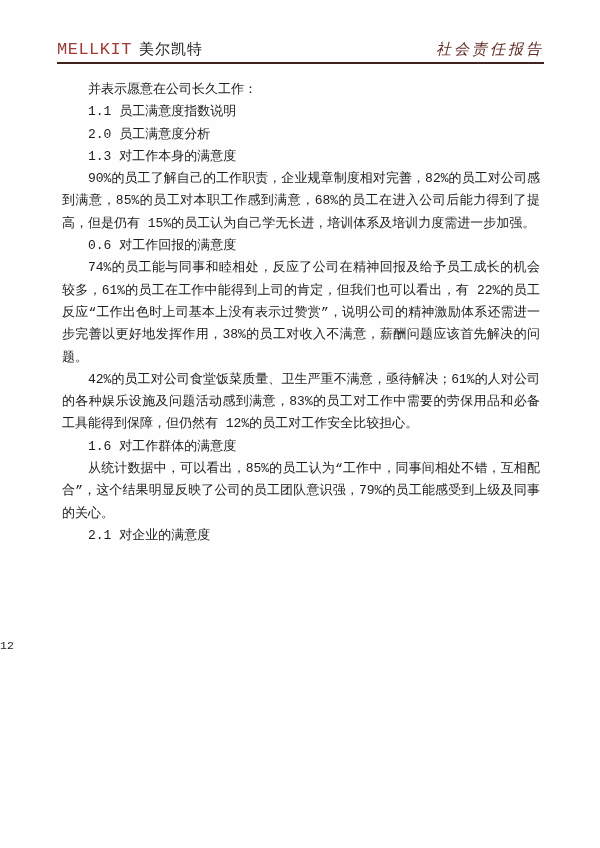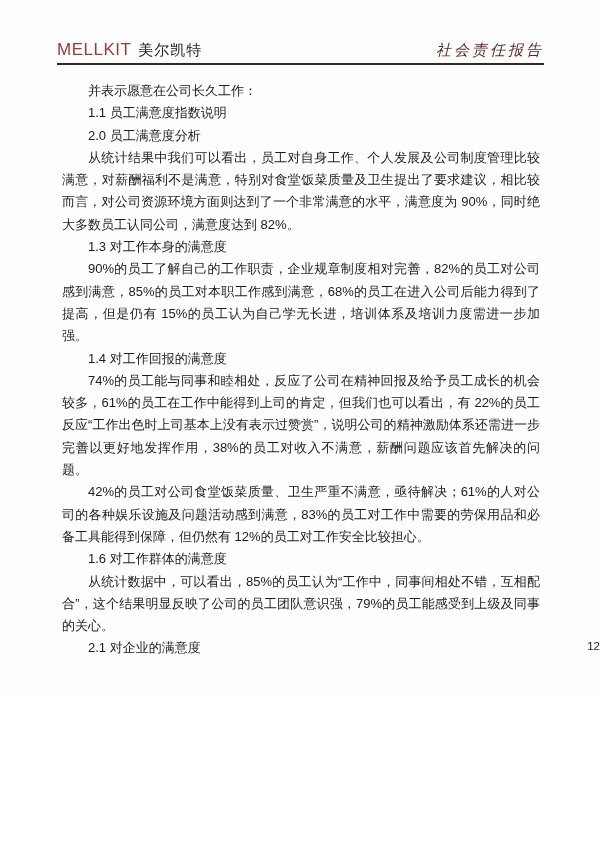--- a/index.html
+++ b/index.html
@@ -5,21 +5,21 @@
   html, body {
     margin: 0;
     padding: 0;
     background: #ffffff;
   }
   .page {
     position: relative;
     width: 600px;
     height: 696px;
     background: #fefefe;
-    font-family: Liberation Sans, sans-serif;
+    font-family: Liberation Mono, monospace;
     color: #1c1c1c;
     overflow: hidden;
     box-sizing: border-box;
   }
   .header {
     display: flex;
     justify-content: space-between;
     align-items: flex-end;
     margin: 0 56px 0 57px;
     padding-top: 40px;
@@ -55,21 +55,21 @@
   }
   .content p {
     margin: 0;
     text-indent: 26px;
   }
   .footer {
     position: absolute;
     bottom: 44px;
     left: 0;
     width: 100%;
-    text-align: right;
+    text-align: left;
     font-size: 11.5px;
     color: #1c1c1c;
   }
 </style>
 </head>
 <body>
 
 <div class="page">
 
   <div class="header">
@@ -79,26 +79,25 @@
     </div>
     <div class="report-title">社会责任报告</div>
   </div>
 
   <div class="content">
     <p>并表示愿意在公司长久工作：</p>
 
     <p>1.1 员工满意度指数说明</p>
 
     <p>2.0 员工满意度分析</p>
-    <p>从统计结果中我们可以看出，员工对自身工作、个人发展及公司制度管理比较满意，对薪酬福利不是满意，特别对食堂饭菜质量及卫生提出了要求建议，相比较而言，对公司资源环境方面则达到了一个非常满意的水平，满意度为 90%，同时绝大多数员工认同公司，满意度达到 82%。</p>
 
     <p>1.3 对工作本身的满意度</p>
     <p>90%的员工了解自己的工作职责，企业规章制度相对完善，82%的员工对公司感到满意，85%的员工对本职工作感到满意，68%的员工在进入公司后能力得到了提高，但是仍有 15%的员工认为自己学无长进，培训体系及培训力度需进一步加强。</p>
 
-    <p>1.4 对工作回报的满意度</p>
+    <p>0.6 对工作回报的满意度</p>
     <p>74%的员工能与同事和睦相处，反应了公司在精神回报及给予员工成长的机会较多，61%的员工在工作中能得到上司的肯定，但我们也可以看出，有 22%的员工反应“工作出色时上司基本上没有表示过赞赏”，说明公司的精神激励体系还需进一步完善以更好地发挥作用，38%的员工对收入不满意，薪酬问题应该首先解决的问题。</p>
 
     <p>42%的员工对公司食堂饭菜质量、卫生严重不满意，亟待解决；61%的人对公司的各种娱乐设施及问题活动感到满意，83%的员工对工作中需要的劳保用品和必备工具能得到保障，但仍然有 12%的员工对工作安全比较担心。</p>
 
     <p>1.6 对工作群体的满意度</p>
     <p>从统计数据中，可以看出，85%的员工认为“工作中，同事间相处不错，互相配合”，这个结果明显反映了公司的员工团队意识强，79%的员工能感受到上级及同事的关心。</p>
 
     <p>2.1 对企业的满意度</p>
   </div>
 

